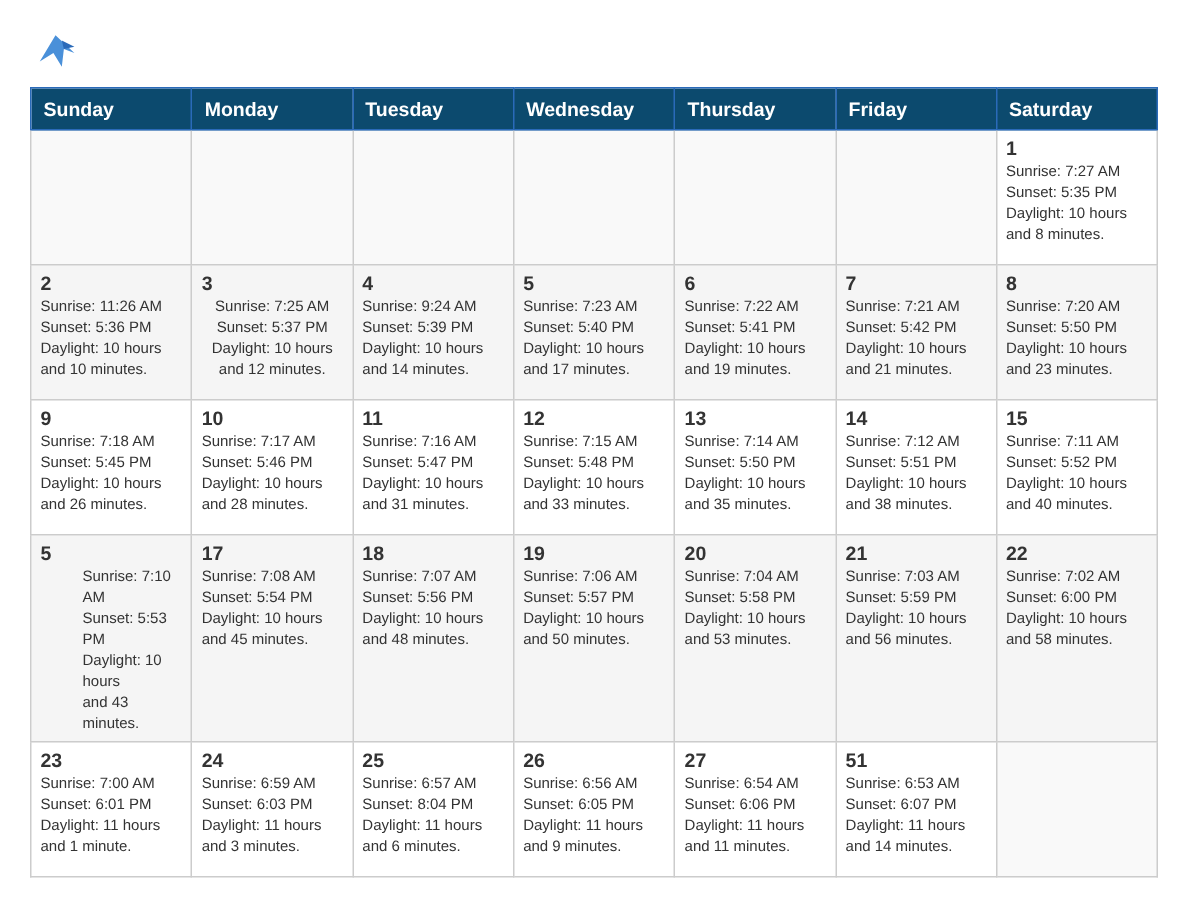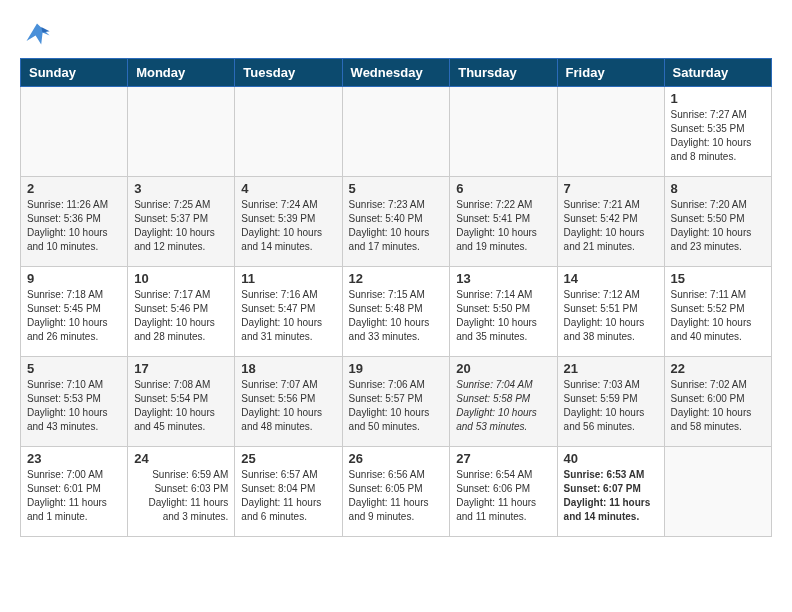--- a/index.html
+++ b/index.html
@@ -122,28 +122,28 @@
       <tr class="row-even">
         <td>
           <span class="day-num">2</span>
           <div class="day-info" style="white-space: pre-line;">Sunrise: 11:26 AM
 Sunset: 5:36 PM
 Daylight: 10 hours
 and 10 minutes.</div>
         </td>
         <td>
           <span class="day-num">3</span>
-          <div class="day-info" style="white-space: pre-line;">Sunrise: 7:25 AM
+          <div class="day-info" style="white-space: pre-line; text-align: center;">Sunrise: 7:25 AM
 Sunset: 5:37 PM
 Daylight: 10 hours
 and 12 minutes.</div>
         </td>
         <td>
           <span class="day-num">4</span>
-          <div class="day-info" style="white-space: pre-line;">Sunrise: 7:24 AM
+          <div class="day-info" style="white-space: pre-line;">Sunrise: 9:24 AM
 Sunset: 5:39 PM
 Daylight: 10 hours
 and 14 minutes.</div>
         </td>
         <td>
           <span class="day-num">5</span>
           <div class="day-info" style="white-space: pre-line;">Sunrise: 7:23 AM
 Sunset: 5:40 PM
 Daylight: 10 hours
 and 17 minutes.</div>
@@ -217,21 +217,21 @@
           <span class="day-num">15</span>
           <div class="day-info" style="white-space: pre-line;">Sunrise: 7:11 AM
 Sunset: 5:52 PM
 Daylight: 10 hours
 and 40 minutes.</div>
         </td>
       </tr>
       <tr class="row-even">
         <td>
           <span class="day-num">5</span>
-          <div class="day-info" style="white-space: pre-line;">Sunrise: 7:10 AM
+          <div class="day-info" style="white-space: pre-line; margin-left: 28px;">Sunrise: 7:10 AM
 Sunset: 5:53 PM
 Daylight: 10 hours
 and 43 minutes.</div>
         </td>
         <td>
           <span class="day-num">17</span>
           <div class="day-info" style="white-space: pre-line;">Sunrise: 7:08 AM
 Sunset: 5:54 PM
 Daylight: 10 hours
 and 45 minutes.</div>
@@ -245,21 +245,21 @@
         </td>
         <td>
           <span class="day-num">19</span>
           <div class="day-info" style="white-space: pre-line;">Sunrise: 7:06 AM
 Sunset: 5:57 PM
 Daylight: 10 hours
 and 50 minutes.</div>
         </td>
         <td>
           <span class="day-num">20</span>
-          <div class="day-info" style="white-space: pre-line; font-style: italic;">Sunrise: 7:04 AM
+          <div class="day-info" style="white-space: pre-line;">Sunrise: 7:04 AM
 Sunset: 5:58 PM
 Daylight: 10 hours
 and 53 minutes.</div>
         </td>
         <td>
           <span class="day-num">21</span>
           <div class="day-info" style="white-space: pre-line;">Sunrise: 7:03 AM
 Sunset: 5:59 PM
 Daylight: 10 hours
 and 56 minutes.</div>
@@ -275,21 +275,21 @@
       <tr>
         <td>
           <span class="day-num">23</span>
           <div class="day-info" style="white-space: pre-line;">Sunrise: 7:00 AM
 Sunset: 6:01 PM
 Daylight: 11 hours
 and 1 minute.</div>
         </td>
         <td>
           <span class="day-num">24</span>
-          <div class="day-info" style="white-space: pre-line; text-align: right;">Sunrise: 6:59 AM
+          <div class="day-info" style="white-space: pre-line;">Sunrise: 6:59 AM
 Sunset: 6:03 PM
 Daylight: 11 hours
 and 3 minutes.</div>
         </td>
         <td>
           <span class="day-num">25</span>
           <div class="day-info" style="white-space: pre-line;">Sunrise: 6:57 AM
 Sunset: 8:04 PM
 Daylight: 11 hours
 and 6 minutes.</div>
@@ -302,22 +302,22 @@
 and 9 minutes.</div>
         </td>
         <td>
           <span class="day-num">27</span>
           <div class="day-info" style="white-space: pre-line;">Sunrise: 6:54 AM
 Sunset: 6:06 PM
 Daylight: 11 hours
 and 11 minutes.</div>
         </td>
         <td>
-          <span class="day-num">40</span>
-          <div class="day-info" style="white-space: pre-line; font-weight: bold;">Sunrise: 6:53 AM
+          <span class="day-num">51</span>
+          <div class="day-info" style="white-space: pre-line;">Sunrise: 6:53 AM
 Sunset: 6:07 PM
 Daylight: 11 hours
 and 14 minutes.</div>
         </td>
         <td class="empty"></td>
       </tr>
     </tbody>
 </table>
 
 </body></html>

